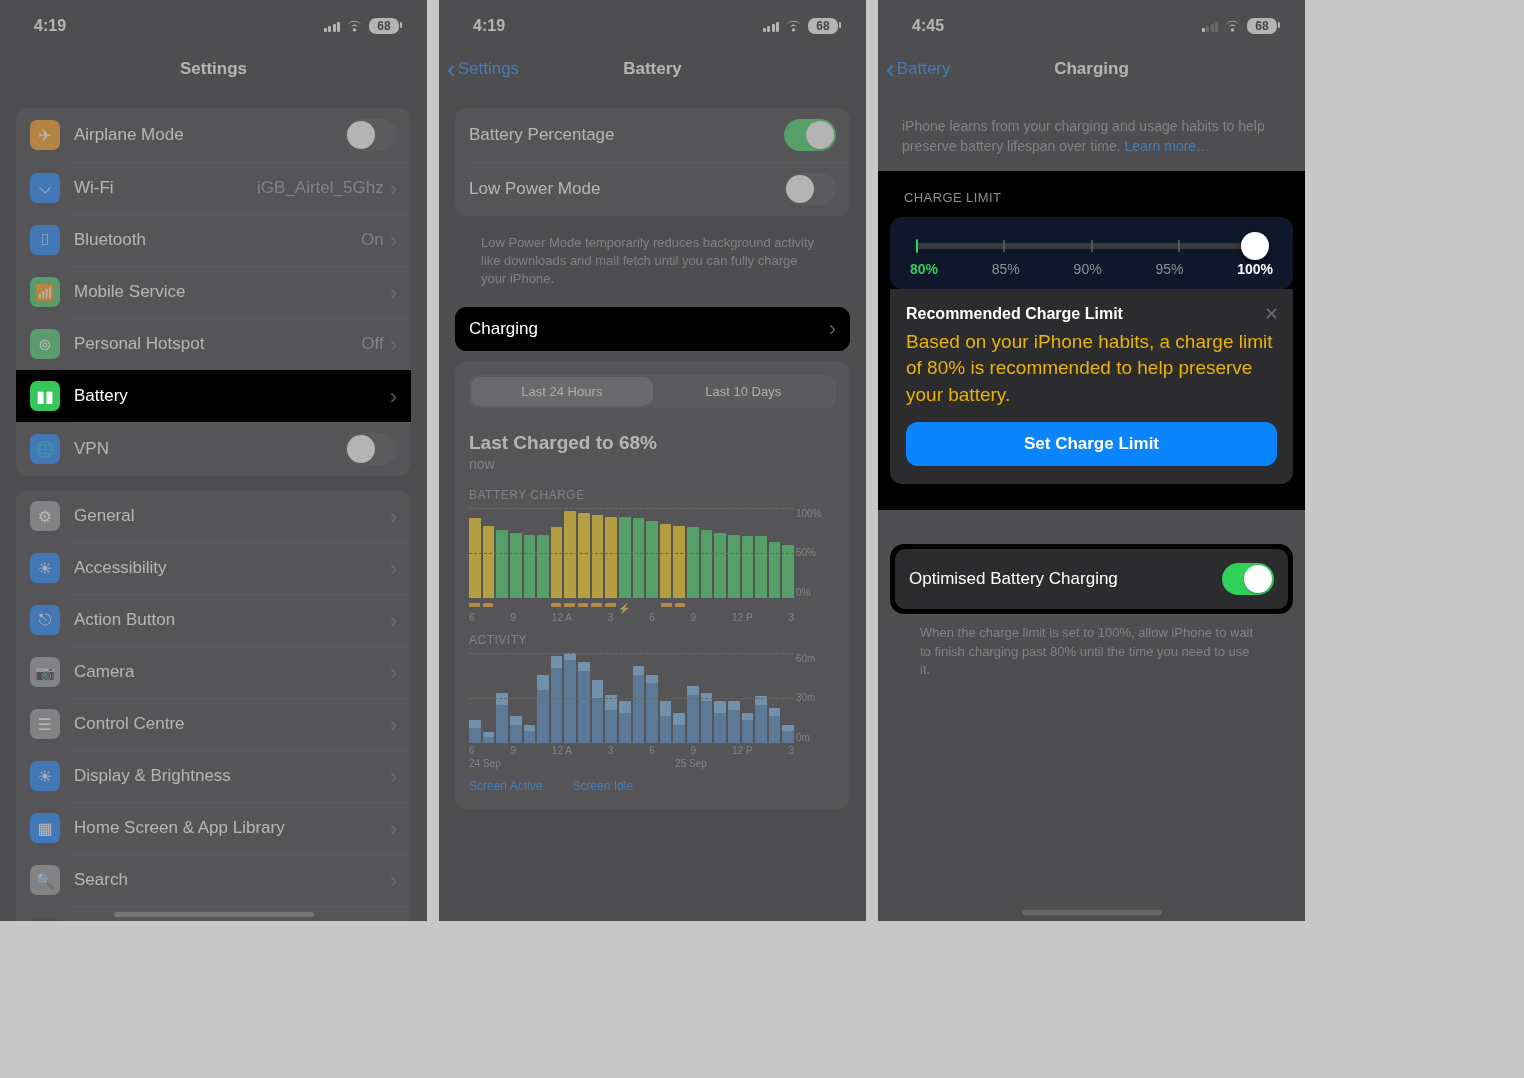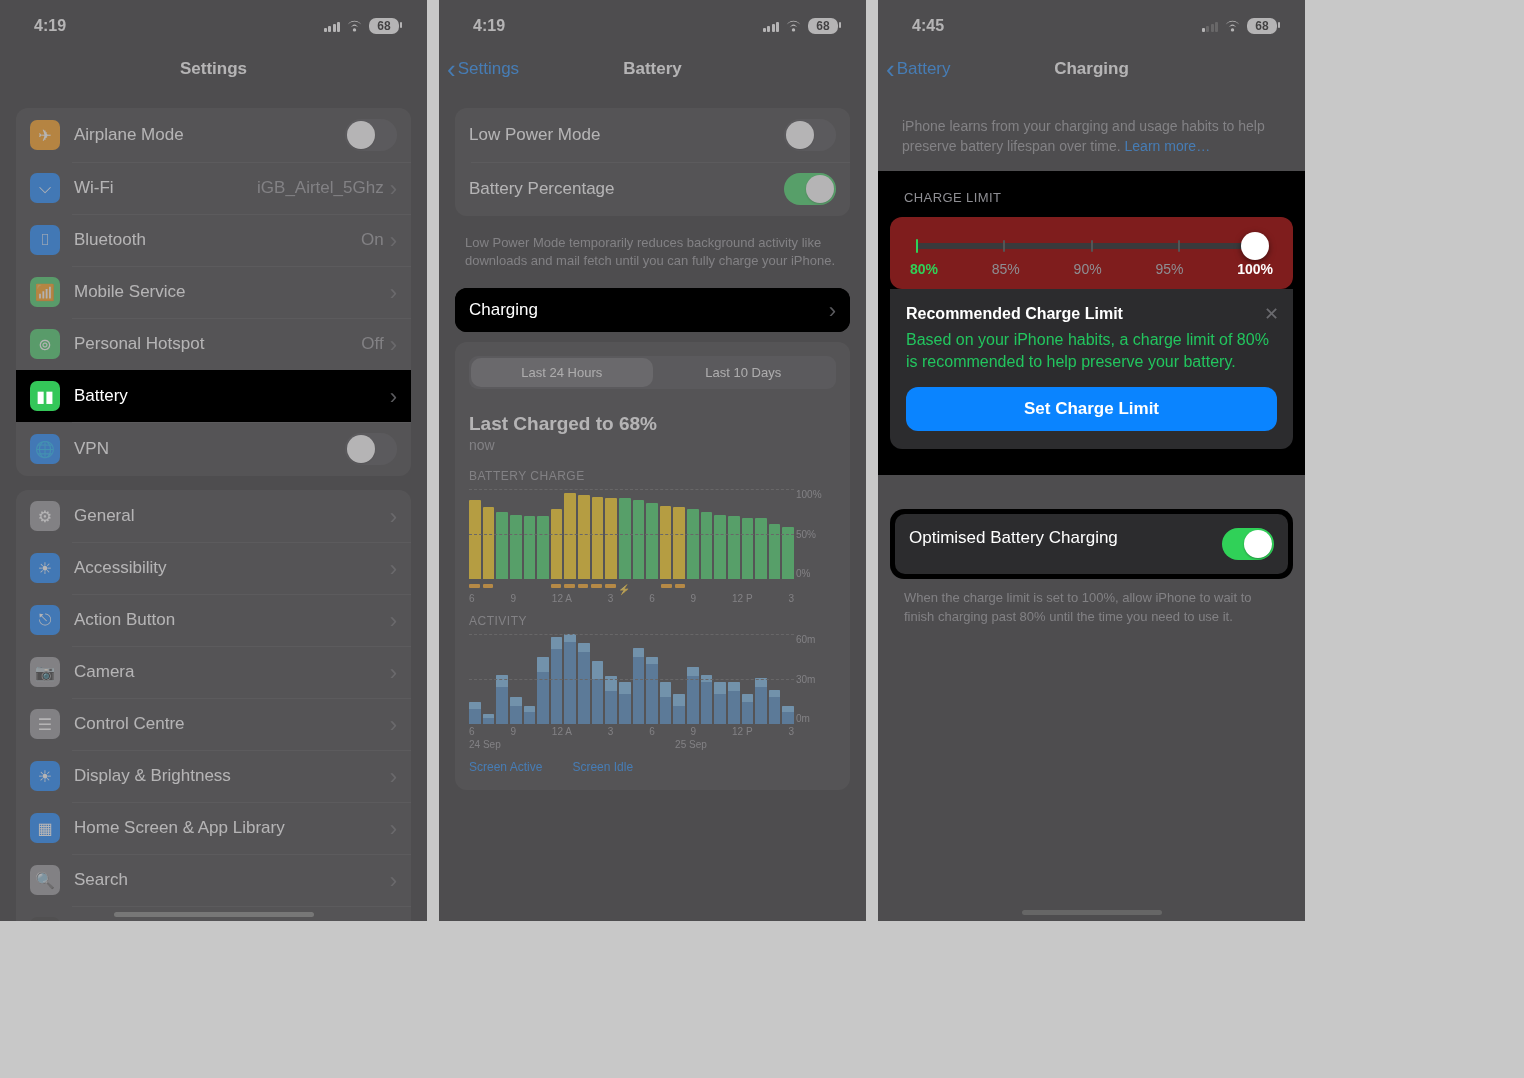--- a/index.html
+++ b/index.html
@@ -107,21 +107,21 @@
     width: 52px; height: 32px; border-radius: 16px; background:#39393d; position:relative; flex:0 0 auto;
   }
   .toggle::after {
     content:""; position:absolute; width:28px; height:28px; border-radius:50%; background:#fff;
     top:2px; left:2px; box-shadow:0 1px 2px rgba(0,0,0,0.3);
   }
   .toggle.on { background:#30d158; }
   .toggle.on::after { left:auto; right:2px; }
 
   .footnote {
-    color:#8e8e93; font-size:13px; padding: 8px 26px 4px; line-height:1.4;
+    color:#8e8e93; font-size:13px; padding: 8px 42px 4px; line-height:1.4;
   }
 
   
   .segmented {
     display:flex; background:#39393d; border-radius:9px; padding:2px; margin:14px 14px 10px; font-size:13px;
   }
   .segmented .seg { flex:1; text-align:center; padding:7px 0; border-radius:10px; color:#eee; }
   .segmented .seg.sel { background:#5a5a5e; }
 
   .card { margin: 0 16px 14px; background:#2c2c2e; border-radius:12px; padding:0 0 10px; overflow:hidden; }
@@ -141,46 +141,46 @@
   .xaxis { display:flex; font-size:10px; color:#8e8e93; margin:2px 14px 4px; padding-right:42px; justify-content:space-between; }
   .dashline { border-top:1px dashed #555; position:absolute; left:0; right:0; }
   .charge-strip { height:10px; margin:2px 14px 0; display:flex; align-items:center; gap:3px; padding-right:42px;}
   .charge-strip span { height:4px; border-radius:1px; background:#ff9f0a; }
   .bolt { color:#8e8e93; font-size:10px; }
 
   
   .intro { color:#8e8e93; font-size:14px; padding:22px 24px 14px; line-height:1.45; }
   .intro .link { color:#0a84ff; }
   .sc-head { font-size:13px; color:#8e8e93; letter-spacing:0.4px; padding:18px 18px 12px; }
-  .slider-body { background:#7f1d1d; margin:0 12px; border-radius:12px; padding:18px 14px 8px; }
+  .slider-body { background:#0f172a; margin:0 12px; border-radius:12px; padding:18px 14px 8px; }
   .track {
     position:relative; height:6px; background:#3a3a3c; border-radius:3px; margin:8px 12px 4px;
   }
   .ticks { position:absolute; inset:0; display:flex; justify-content:space-between; }
   .ticks span { width:2px; height:12px; background:#555; margin-top:-3px; border-radius:1px; }
   .ticks span:first-child { background:#30d158; height:14px; margin-top:-4px;}
   .thumb { position:absolute; right:-2px; top:50%; transform:translate(0,-50%); width:28px; height:28px; border-radius:50%; background:#fff; box-shadow:0 2px 6px rgba(0,0,0,0.5);}
   .tick-labels { display:flex; justify-content:space-between; font-size:14px; color:#8e8e93; margin:12px 6px 4px; }
   .tick-labels span.g { color:#30d158; font-weight:600; }
   .tick-labels span.w { color:#fff; font-weight:600; }
 
   .reco { background:#2c2c2e; margin:0 12px 14px; border-radius:0 0 12px 12px; padding:16px 16px 18px; position:relative; }
   .reco .close { position:absolute; right:14px; top:14px; color:#6a6a6e; font-size:18px; }
   .reco h4 { font-size:16px; font-weight:600; margin-bottom:6px; }
-  .reco p { font-size:16px; color:#22c55e; line-height:1.4; }
+  .reco p { font-size:19px; color:#eab308; line-height:1.4; }
   .primary-btn {
     display:block; background:#0a84ff; color:#fff; text-align:center;
     padding:12px 0; border-radius:12px; font-size:17px; font-weight:600; margin-top:14px;
   }
 
   .panel3-wrap { position:relative; z-index:60; background:#000; padding:1px 0 12px; margin:0; }
 
   .opt-row-wrap { position:relative; z-index:60; margin:34px 12px 0; }
   .opt-row {
-    background:#2c2c2e; border-radius:12px; padding:14px 14px; display:flex; align-items:flex-start;
+    background:#2c2c2e; border-radius:12px; padding:14px 14px; display:flex; align-items:center;
     border:2px solid #000;
   }
   .opt-row .label { flex:1; font-size:17px; }
 
   .home-ind { position:absolute; bottom:6px; left:50%; transform:translateX(-50%); width:140px; height:5px; border-radius:3px; background:#666; z-index:70;}
   .scroll-ind { position:absolute; bottom:4px; left:50%; transform:translateX(-50%); width:200px; height:5px; border-radius:3px; background:#777; z-index:70;}
 
   .legend-row { display:flex; gap:30px; font-size:12px; color:#0a84ff; padding:6px 14px; }
 </style>
 </head>
@@ -313,26 +313,26 @@
   <div class="nav">
     <span class="back">
         <span class="chev">‹</span>
         <span>Settings</span>
       </span>
     <span>Battery</span>
   </div>
 
   <div class="group" id="p2g1">
       <div class="row no-icon">
+        <span class="label">Battery Percentage</span>
+        <span class="toggle on"></span>
+      </div>
+      <div class="row no-icon">
         <span class="label">Low Power Mode</span>
         <span class="toggle"></span>
-      </div>
-      <div class="row no-icon">
-        <span class="label">Battery Percentage</span>
-        <span class="toggle on"></span>
       </div>
     </div>
   <div class="footnote">Low Power Mode temporarily reduces background activity like downloads and mail fetch until you can fully charge your iPhone.</div>
 
   <div class="group" id="p2g2">
       <div class="row highlight no-icon">
         <span class="label">Charging</span>
         <span class="chevron">›</span>
       </div>
     </div>

